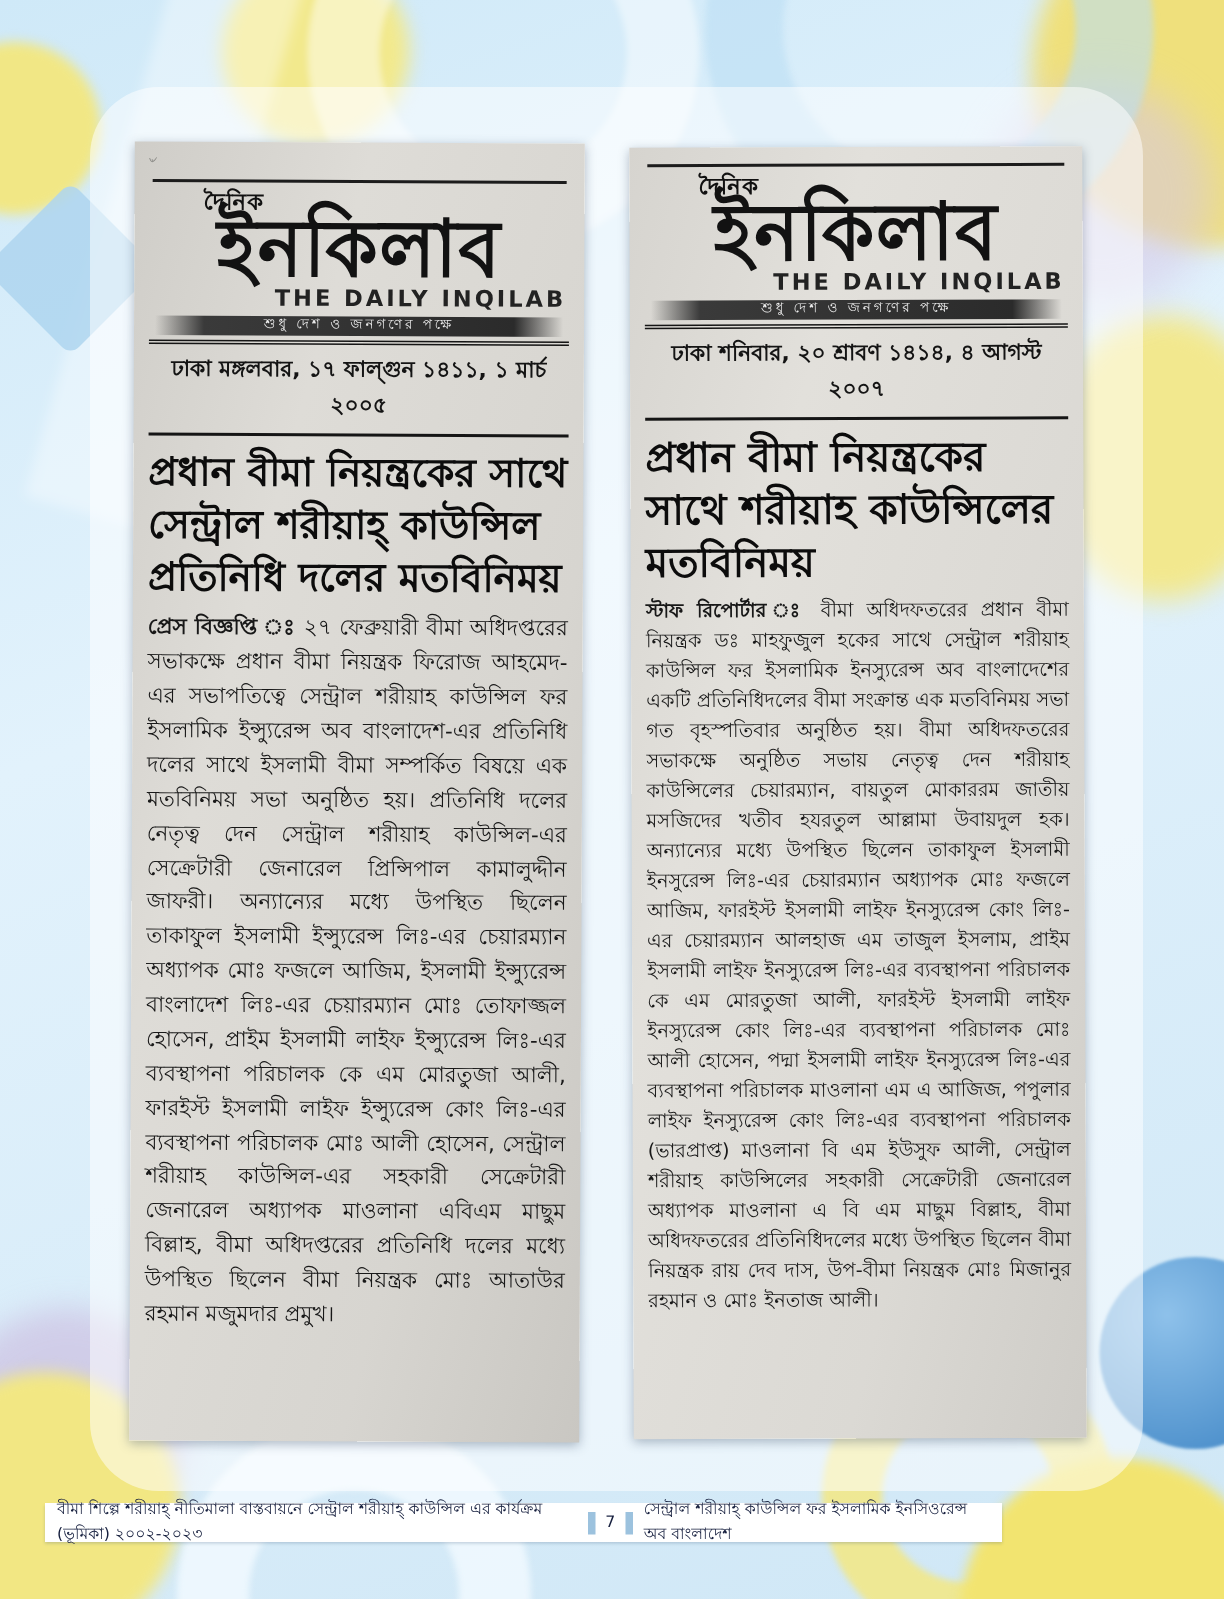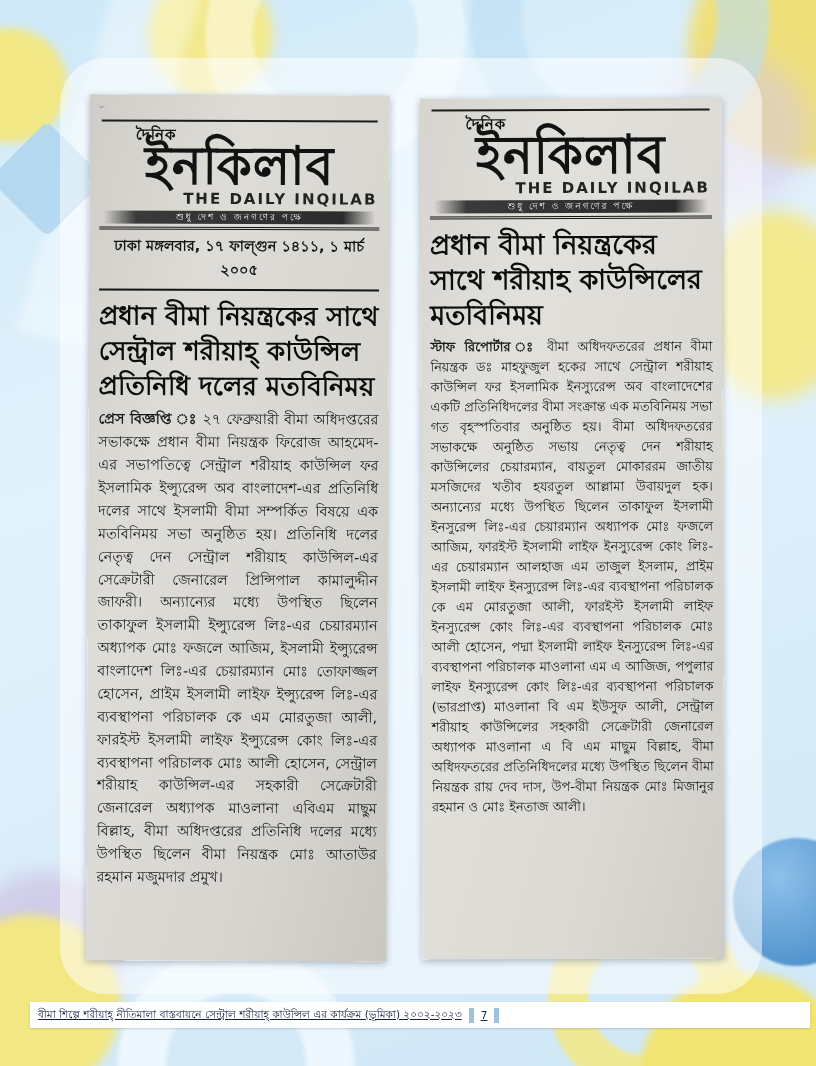--- a/index.html
+++ b/index.html
@@ -44,23 +44,23 @@
   .dateline{text-align:center;font-weight:bold;font-size:14.5px;padding:5px 0 6px;border-bottom:2px solid #151515;}
   .headline{font-weight:bold;margin:8px 0 5px;color:#0c0c0c;}
   .clipL .headline{font-size:26px;line-height:1.34;}
   .clipR .headline{font-size:27px;line-height:1.3;}
   .story{text-align:justify;color:#181818;margin:3px 0 0;}
   .clipL .story{font-size:14.3px;line-height:1.6;}
   .clipR .story{font-size:12.9px;line-height:1.55;}
   .lead{font-weight:bold;}
   .scuff{position:absolute;left:8px;top:6px;font-size:10px;color:#8a8a86;}
   
-  .footer{position:absolute;left:30px;top:1002px;width:780px;height:26px;z-index:3;
+  .footer{position:absolute;left:30px;top:1002px;width:638px;height:26px;z-index:3;
           background:#ffffff;display:flex;align-items:center;padding:0 8px;box-sizing:border-box;
-          font-size:10.5px;color:#17203f;box-shadow:0 1px 2px rgba(60,90,120,.25);text-decoration:underline;}
+          font-size:10.5px;color:#17203f;box-shadow:0 1px 2px rgba(60,90,120,.25);}
   .fdiv{width:5px;height:15px;background:#9cc2de;margin:0 7px;flex:0 0 auto;}
   .fright{margin-left:auto;padding-right:4px;}
 </style>
 </head>
 <body>
 
 <div class="stage">
 
   <div class="decor">
     <div class="c y1"></div>
@@ -102,25 +102,27 @@
   <article class="clip clipR">
     <div class="inner">
       <div class="topline"></div>
       <header>
         <div class="daily">দৈনিক</div>
         <div class="logo">ইনকিলাব</div>
         <div class="english">THE DAILY INQILAB</div>
         <div class="tagbar">শুধু দেশ ও জনগণের পক্ষে</div>
         <div class="rule2"></div>
       </header>
+      <div class="dateline">ঢাকা শনিবার, ২০ শ্রাবণ ১৪১৪, ৪ আগস্ট ২০০৭</div>
       <h1 class="headline">প্রধান বীমা নিয়ন্ত্রকের সাথে শরীয়াহ কাউন্সিলের মতবিনিময়</h1>
       <p class="story"><span class="lead">স্টাফ রিপোর্টার ঃ </span><span>বীমা অধিদফতরের প্রধান বীমা নিয়ন্ত্রক ডঃ মাহফুজুল হকের সাথে সেন্ট্রাল শরীয়াহ কাউন্সিল ফর ইসলামিক ইনস্যুরেন্স অব বাংলাদেশের একটি প্রতিনিধিদলের বীমা সংক্রান্ত এক মতবিনিময় সভা গত বৃহস্পতিবার অনুষ্ঠিত হয়। বীমা অধিদফতরের সভাকক্ষে অনুষ্ঠিত সভায় নেতৃত্ব দেন শরীয়াহ কাউন্সিলের চেয়ারম্যান, বায়তুল মোকাররম জাতীয় মসজিদের খতীব হযরতুল আল্লামা উবায়দুল হক। অন্যান্যের মধ্যে উপস্থিত ছিলেন তাকাফুল ইসলামী ইনসুরেন্স লিঃ-এর চেয়ারম্যান অধ্যাপক মোঃ ফজলে আজিম, ফারইস্ট ইসলামী লাইফ ইনস্যুরেন্স কোং লিঃ-এর চেয়ারম্যান আলহাজ এম তাজুল ইসলাম, প্রাইম ইসলামী লাইফ ইনস্যুরেন্স লিঃ-এর ব্যবস্থাপনা পরিচালক কে এম মোরতুজা আলী, ফারইস্ট ইসলামী লাইফ ইনস্যুরেন্স কোং লিঃ-এর ব্যবস্থাপনা পরিচালক মোঃ আলী হোসেন, পদ্মা ইসলামী লাইফ ইনস্যুরেন্স লিঃ-এর ব্যবস্থাপনা পরিচালক মাওলানা এম এ আজিজ, পপুলার লাইফ ইনস্যুরেন্স কোং লিঃ-এর ব্যবস্থাপনা পরিচালক (ভারপ্রাপ্ত) মাওলানা বি এম ইউসুফ আলী, সেন্ট্রাল শরীয়াহ কাউন্সিলের সহকারী সেক্রেটারী জেনারেল অধ্যাপক মাওলানা এ বি এম মাছুম বিল্লাহ, বীমা অধিদফতরের প্রতিনিধিদলের মধ্যে উপস্থিত ছিলেন বীমা নিয়ন্ত্রক রায় দেব দাস, উপ-বীমা নিয়ন্ত্রক মোঃ মিজানুর রহমান ও মোঃ ইনতাজ আলী।</span></p>
     </div>
   </article>
 
   <footer class="footer">
     <span class="fleft">বীমা শিল্পে শরীয়াহ্ নীতিমালা বাস্তবায়নে সেন্ট্রাল শরীয়াহ্ কাউন্সিল এর কার্যক্রম (ভূমিকা) ২০০২-২০২৩</span>
     <span class="fdiv"></span>
     <span class="fpage">7</span>
     <span class="fdiv"></span>
+    <span class="fright">সেন্ট্রাল শরীয়াহ্ কাউন্সিল ফর ইসলামিক ইনসিওরেন্স অব বাংলাদেশ</span>
   </footer>
 
 </div>
 
 </body></html>

